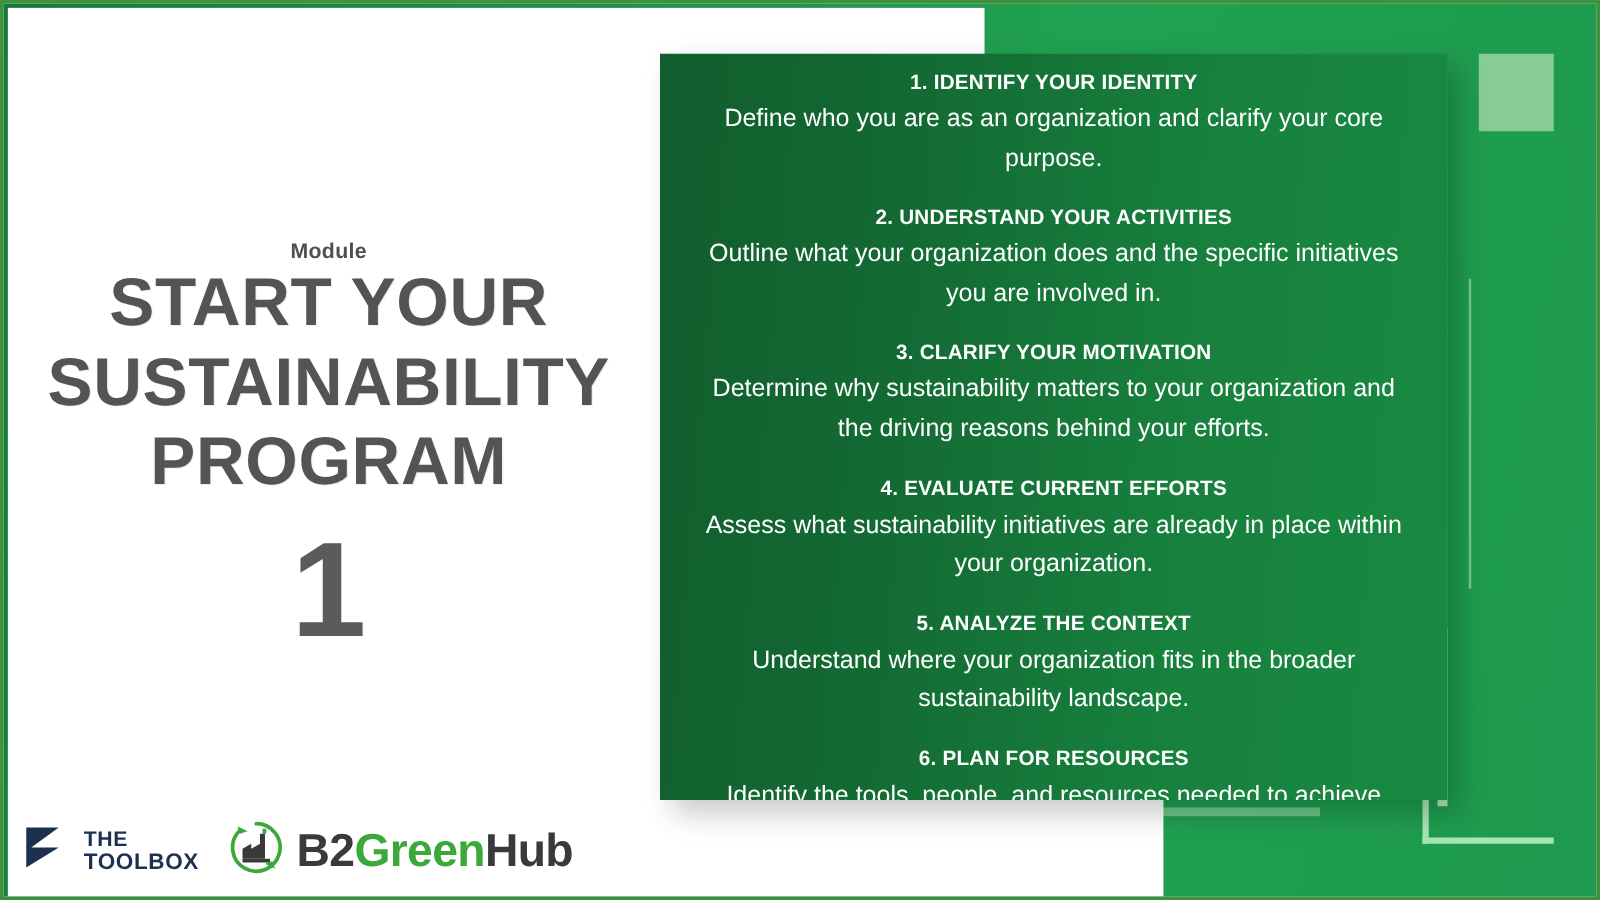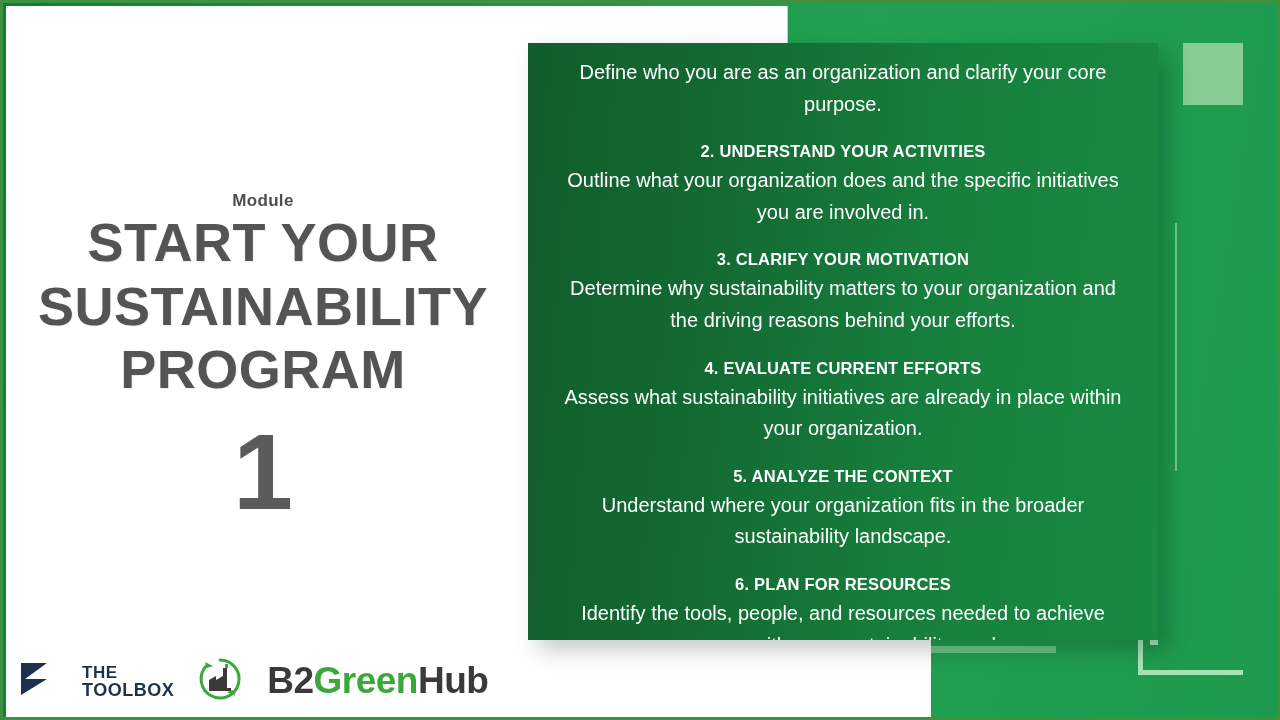--- a/index.html
+++ b/index.html
@@ -125,21 +125,21 @@
     position: absolute;
     left: 14px;
     bottom: 10px;
     display: flex;
     align-items: center;
     gap: 22px;
   }
   .logo {
     display: flex;
     align-items: center;
-    gap: 23px;
+    gap: 8px;
   }
   #toolbox-text {
     display: flex;
     flex-direction: column;
     line-height: 1.0;
     color: #1d3050;
     font-weight: bold;
     letter-spacing: .5px;
   }
   #toolbox-text .t1 { font-size: 17px; }
@@ -231,20 +231,21 @@
         </svg>
       </span>
       <span id="b2-text"><span>B2</span><span class="green">Green</span><span>Hub</span></span>
     </div>
 
   </div>
 
   <div id="content-card">
 
     <div class="step">
+      <div class="step-title">1. IDENTIFY YOUR IDENTITY</div>
       <div class="step-desc">Define who you are as an organization and clarify your core purpose.</div>
     </div>
 
     <div class="step">
       <div class="step-title">2. UNDERSTAND YOUR ACTIVITIES</div>
       <div class="step-desc">Outline what your organization does and the specific initiatives you are involved in.</div>
     </div>
 
     <div class="step">
       <div class="step-title">3. CLARIFY YOUR MOTIVATION</div>

